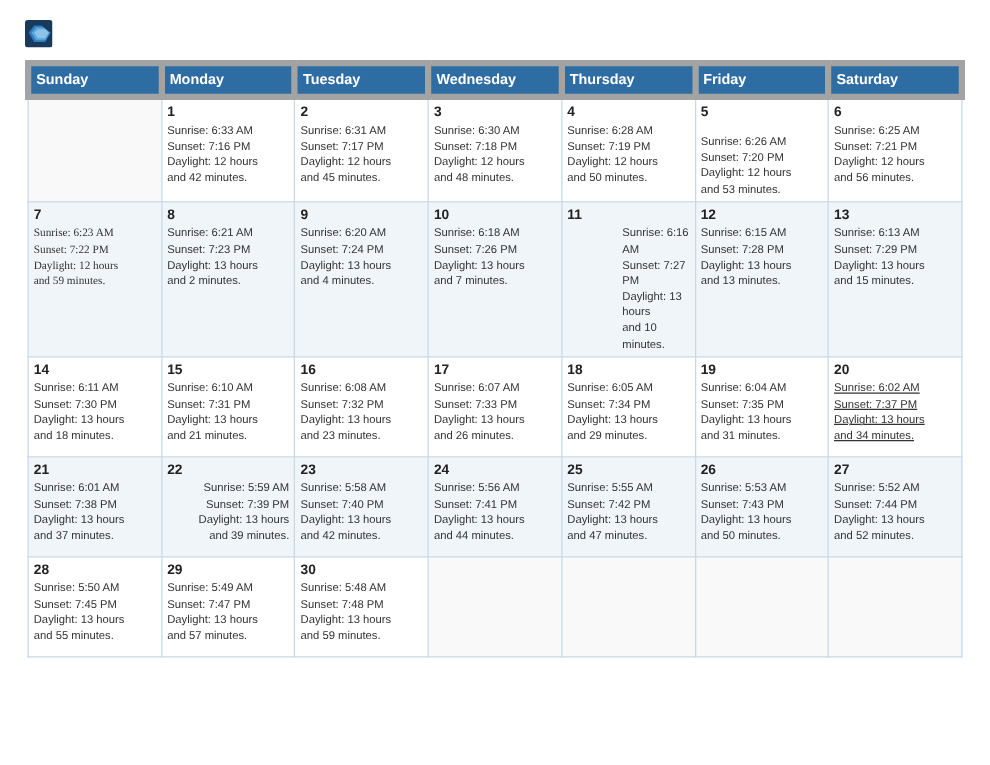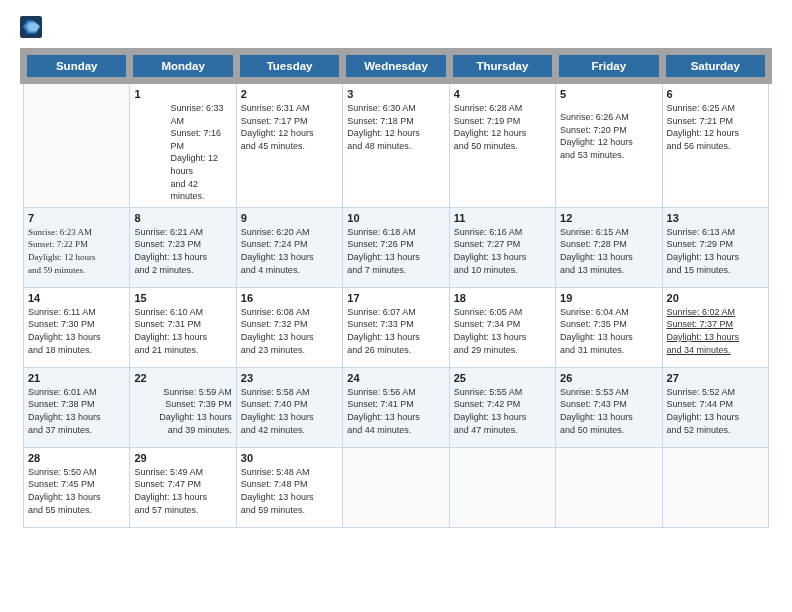--- a/index.html
+++ b/index.html
@@ -58,22 +58,22 @@
       width: 100%;
       border-collapse: collapse;
       table-layout: fixed;
     }
     .calendar thead tr th {
       background: #2e6da4;
       color: #fff;
       font-size: 11.5px;
       font-weight: bold;
       padding: 5px 4px;
-      text-align: center;
-      border: 7px solid #a3a3a3;
+      text-align: left;
+      border: 5px solid #a3a3a3;
     }
     .calendar tbody tr td {
       border: 1px solid #c8d8e8;
       vertical-align: top;
       padding: 4px 4px 4px 4px;
       font-size: 9.5px;
       color: #222;
       background: #fff;
       height: 80px;
     }
@@ -129,21 +129,21 @@
           <th>Thursday</th>
           <th>Friday</th>
           <th>Saturday</th>
         </tr>
     </thead>
     <tbody id="calendar-body">
     <tr>
           <td class="empty-cell"></td>
           <td>
             <span class="day-num">1</span>
-            <div class="day-detail" style="white-space: pre-line; margin-left: 36px;">Sunrise: 6:33 AM
+            <div class="day-detail" style="white-space: pre-line;">Sunrise: 6:33 AM
 Sunset: 7:16 PM
 Daylight: 12 hours
 and 42 minutes.</div>
           </td>
           <td>
             <span class="day-num">2</span>
             <div class="day-detail" style="white-space: pre-line;">Sunrise: 6:31 AM
 Sunset: 7:17 PM
 Daylight: 12 hours
 and 45 minutes.</div>
@@ -201,21 +201,21 @@
           </td>
           <td>
             <span class="day-num">10</span>
             <div class="day-detail" style="white-space: pre-line;">Sunrise: 6:18 AM
 Sunset: 7:26 PM
 Daylight: 13 hours
 and 7 minutes.</div>
           </td>
           <td>
             <span class="day-num">11</span>
-            <div class="day-detail" style="white-space: pre-line;">Sunrise: 6:16 AM
+            <div class="day-detail" style="white-space: pre-line; margin-left: 44px;">Sunrise: 6:16 AM
 Sunset: 7:27 PM
 Daylight: 13 hours
 and 10 minutes.</div>
           </td>
           <td>
             <span class="day-num">12</span>
             <div class="day-detail" style="white-space: pre-line;">Sunrise: 6:15 AM
 Sunset: 7:28 PM
 Daylight: 13 hours
 and 13 minutes.</div>

